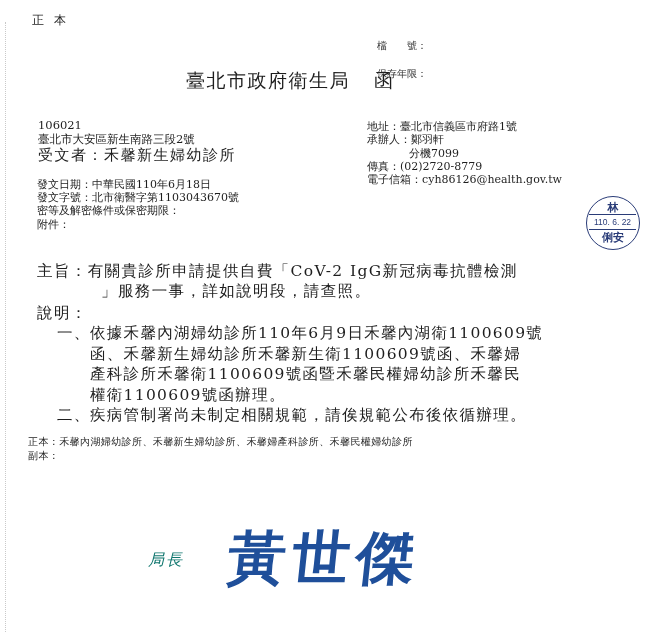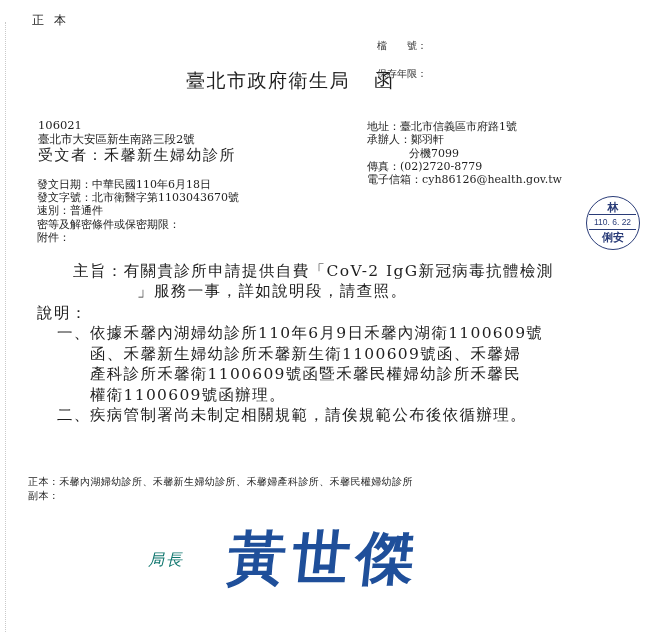--- a/index.html
+++ b/index.html
@@ -28,31 +28,31 @@
     .contact .indent { padding-left: 42px; }
 
     .stamp {
       left: 586px; top: 196px; width: 52px; height: 52px; border: 1.5px solid #2a3c78;
       border-radius: 50%; color: #2a3c78; font-size: 10px; text-align: center; overflow: hidden;
     }
     .stamp .top { position: absolute; top: 3px; left: 0; right: 0; font-size: 11px; font-weight: bold; }
     .stamp .mid { position: absolute; top: 17px; left: 2px; right: 3px; height: 14px; border-top: 1px solid #2a3c78; border-bottom: 1px solid #2a3c78; font-size: 8.5px; line-height: 14px; font-family: "Liberation Sans", sans-serif; }
     .stamp .bot { position: absolute; top: 33px; left: 0; right: 0; font-size: 11px; font-weight: bold; }
 
-    .subject { left: 37px; top: 261px; font-size: 15.5px; line-height: 20px; letter-spacing: 1.4px; margin-left: 36px; }
+    .subject { left: 37px; top: 261px; font-size: 15.5px; line-height: 20px; letter-spacing: 1.4px; }
     .subject .label { display: inline-block; }
     .subject .line2 { display: block; padding-left: 64px; }
 
     .explain-label { left: 37px; top: 303px; font-size: 15.5px; letter-spacing: 1.4px; }
     .explain { left: 37px; top: 323px; font-size: 15.5px; line-height: 20.5px; letter-spacing: 1.3px; }
     .explain .item { display: block; position: relative; }
     .explain .num { position: absolute; left: 20px; top: 0; }
     .explain .txt { display: block; padding-left: 53px; white-space: pre-line; }
 
-    .distribution { left: 28px; top: 435px; font-size: 10px; line-height: 13.5px; letter-spacing: 0.4px; margin-top: 40px; }
+    .distribution { left: 28px; top: 435px; font-size: 10px; line-height: 13.5px; letter-spacing: 0.4px; }
     .distribution .row { display: block; }
 
     .signature { left: 148px; top: 520px; height: 90px; }
     .sig-title { position: absolute; left: 0; top: 30px; font-size: 16px; color: #0f766e; font-family: "DejaVu Serif", serif; letter-spacing: 2px; font-style: italic; }
     .sig-name { position: absolute; left: 80px; top: 0; font-size: 58px; color: #1f4f9a; font-family: "DejaVu Serif", serif; font-weight: bold; letter-spacing: 6px; transform: skewX(-6deg); }
   </style>
 </head>
 <body>
 
 <div class="binding-line"></div>
@@ -70,21 +70,20 @@
 
 <div class="abs recipient">
   <div>106021</div>
   <div>臺北市大安區新生南路三段2號</div>
   <div class="addressee">受文者：禾馨新生婦幼診所</div>
 </div>
 
 <div class="abs meta">
   <span class="row">發文日期：中華民國110年6月18日</span>
   <span class="row">發文字號：北市衛醫字第1103043670號</span>
-  <span class="row">速別：普通件</span>
   <span class="row">密等及解密條件或保密期限：</span>
   <span class="row">附件：</span>
 </div>
 
 <div class="abs contact">
   <span class="row">地址：臺北市信義區市府路1號</span>
   <span class="row">承辦人：鄭羽軒</span>
   <span class="row indent">分機7099</span>
   <span class="row">傳真：(02)2720-8779</span>
   <span class="row">電子信箱：cyh86126@health.gov.tw</span>

